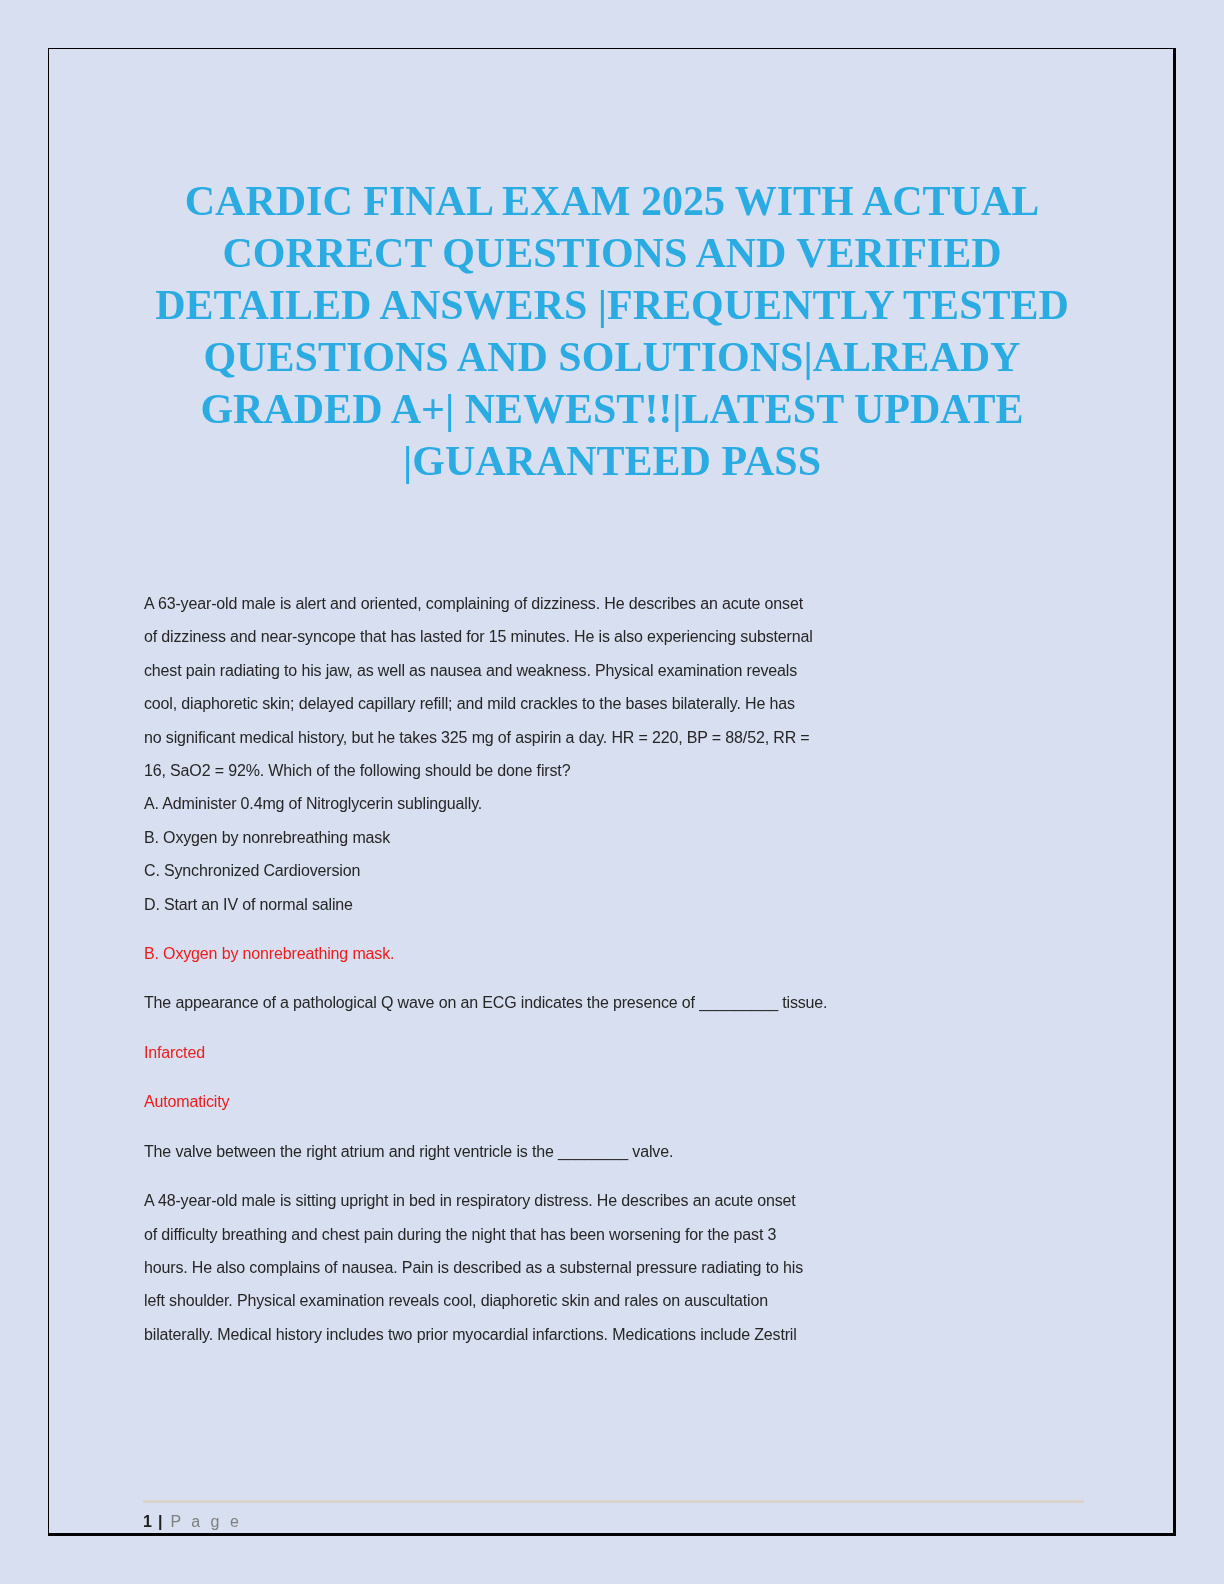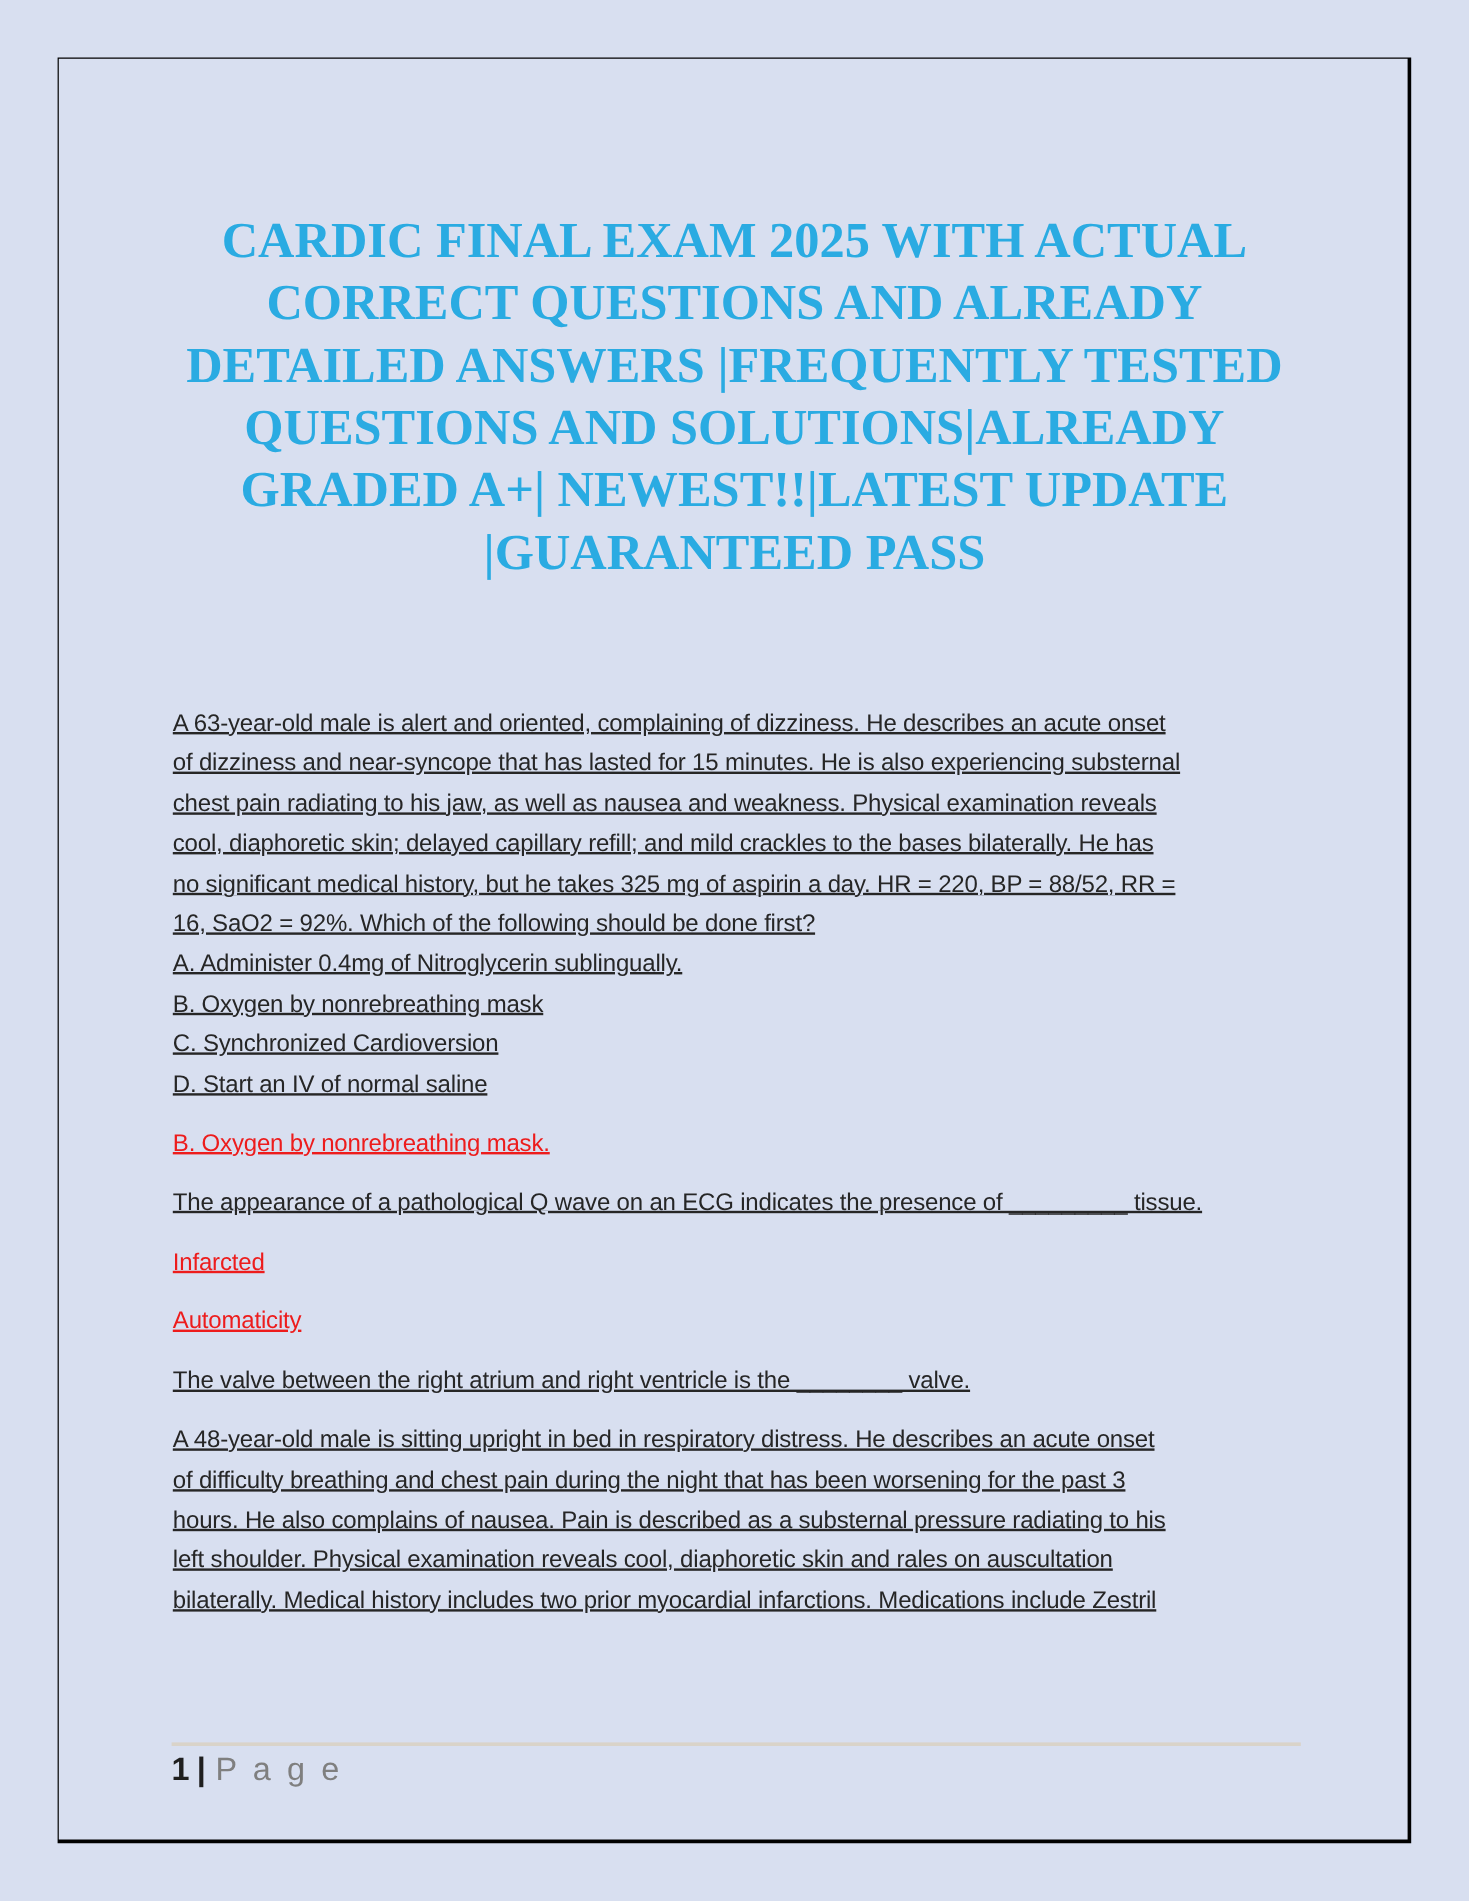--- a/index.html
+++ b/index.html
@@ -37,38 +37,37 @@
     font-weight: bold;
     font-size: 42px;
     line-height: 52px;
     text-align: center;
     color: var(--title-color);
     margin-bottom: 100px;
     margin-top: 26px;
   }
   .doc-title .title-line { white-space: nowrap; }
   .content-blocks p.block {
-    font-size: 20px;
+    font-size: 16px;
     line-height: 33.4px;
     letter-spacing: -0.15px;
     color: var(--text-color);
     margin: 0 0 16px 0;
-    text-decoration: underline;
   }
   .content-blocks p.block.answer {
     color: var(--answer-color);
   }
   .page-footer {
     position: absolute;
     left: 143px;
     width: 941px;
-    top: 1452px;
+    top: 1500px;
     border-top: 3px solid var(--footer-rule);
     padding-top: 6px;
-    font-size: 27px;
+    font-size: 16px;
     line-height: 26px;
   }
   .page-footer .page-number {
     font-weight: bold;
     color: #1f1f1f;
   }
   .page-footer .footer-sep {
     font-weight: bold;
     color: #1f1f1f;
     margin: 0 8px 0 6px;
@@ -77,21 +76,21 @@
     color: var(--footer-gray);
     letter-spacing: 3px;
   }
 </style>
 </head>
 <body>
 
 <div class="page-frame">
   <div class="doc-title">
       <div class="title-line">CARDIC FINAL EXAM 2025 WITH ACTUAL</div>
-      <div class="title-line">CORRECT QUESTIONS AND ALREADY</div>
+      <div class="title-line">CORRECT QUESTIONS AND VERIFIED</div>
       <div class="title-line">DETAILED ANSWERS |FREQUENTLY TESTED</div>
       <div class="title-line">QUESTIONS AND SOLUTIONS|ALREADY</div>
       <div class="title-line">GRADED A+| NEWEST!!|LATEST UPDATE</div>
       <div class="title-line">|GUARANTEED PASS</div>
     </div>
   <div class="content-blocks">
       <p class="block question">A 63-year-old male is alert and oriented, complaining of dizziness. He describes an acute onset<br>of dizziness and near-syncope that has lasted for 15 minutes. He is also experiencing substernal<br>chest pain radiating to his jaw, as well as nausea and weakness. Physical examination reveals<br>cool, diaphoretic skin; delayed capillary refill; and mild crackles to the bases bilaterally. He has<br>no significant medical history, but he takes 325 mg of aspirin a day. HR = 220, BP = 88/52, RR =<br>16, SaO2 = 92%. Which of the following should be done first?<br>A. Administer 0.4mg of Nitroglycerin sublingually.<br>B. Oxygen by nonrebreathing mask<br>C. Synchronized Cardioversion<br>D. Start an IV of normal saline</p>
       <p class="block answer">B. Oxygen by nonrebreathing mask.</p>
       <p class="block question">The appearance of a pathological Q wave on an ECG indicates the presence of _________ tissue.</p>
       <p class="block answer">Infarcted</p>

